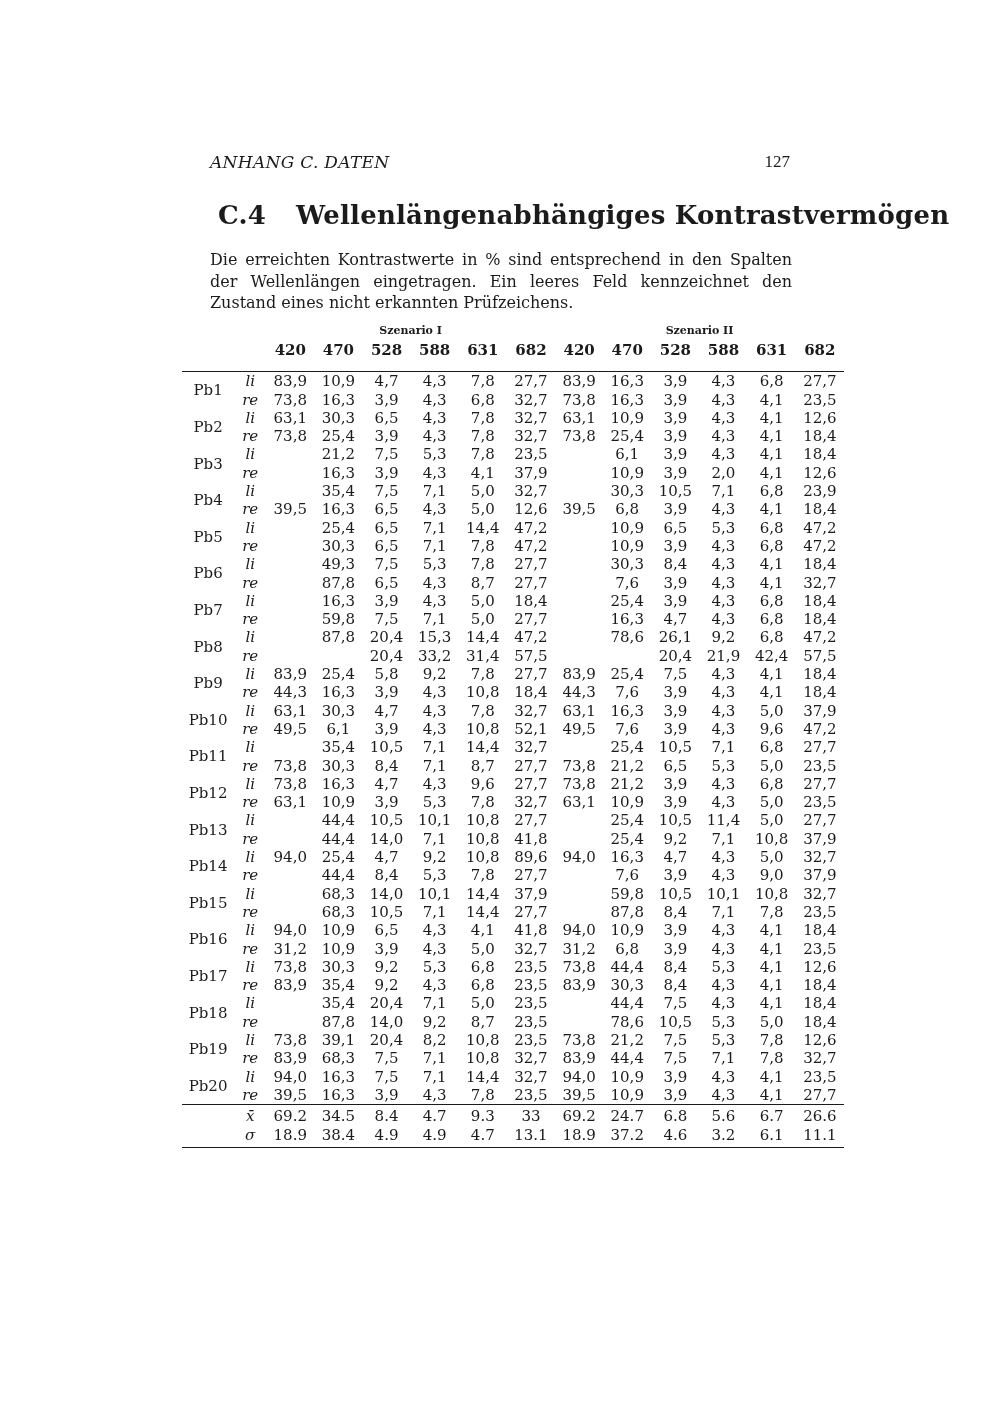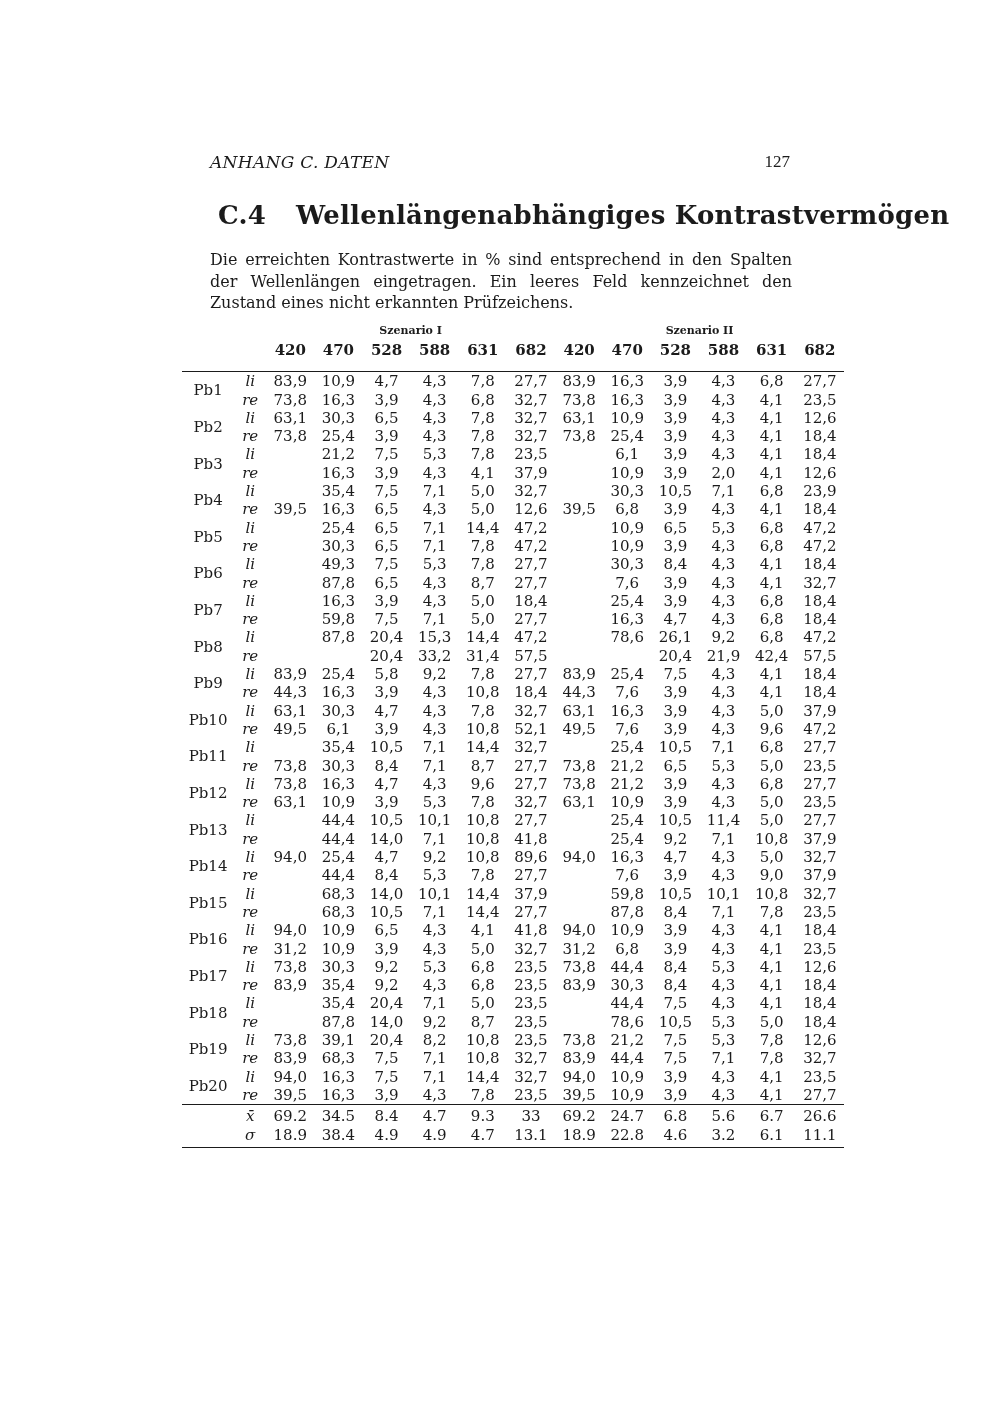--- a/index.html
+++ b/index.html
@@ -782,21 +782,21 @@
           <tr class="summary last">
             <td></td>
             <td class="side stat">σ</td>
             <td class="val">18.9</td>
             <td class="val">38.4</td>
             <td class="val">4.9</td>
             <td class="val">4.9</td>
             <td class="val">4.7</td>
             <td class="val">13.1</td>
             <td class="val">18.9</td>
-            <td class="val">22.8</td>
+            <td class="val">37.2</td>
             <td class="val">4.6</td>
             <td class="val">3.2</td>
             <td class="val">6.1</td>
             <td class="val">11.1</td>
           </tr>
         </tbody>
     </table>
   </div>
 
 </div>

